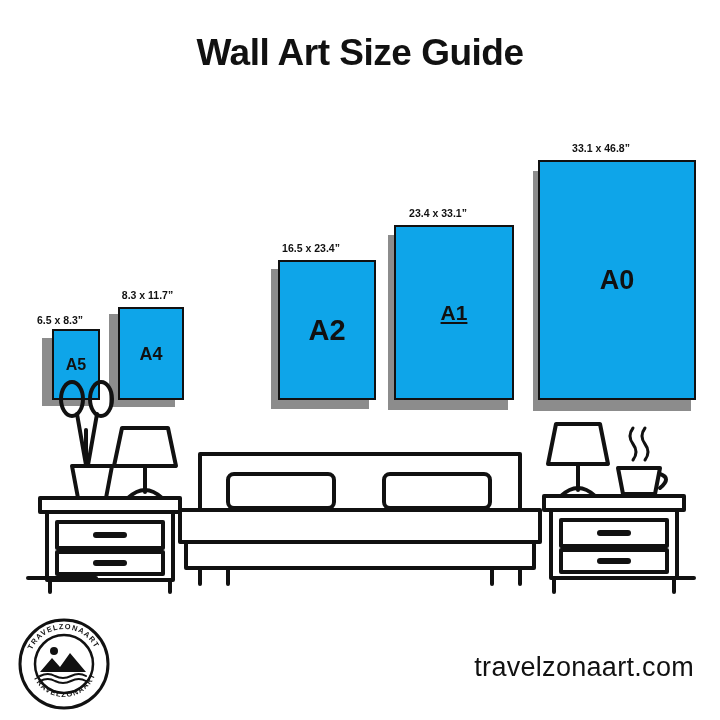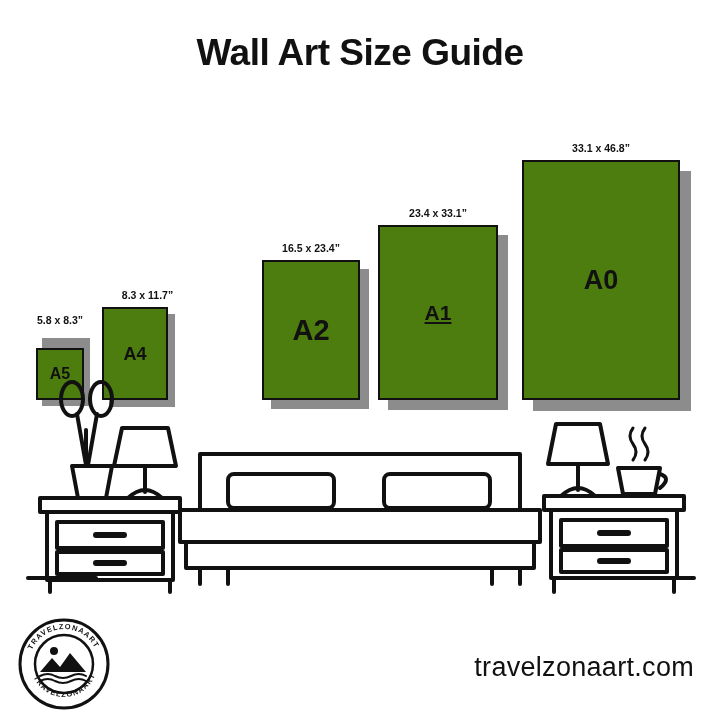--- a/index.html
+++ b/index.html
@@ -51,23 +51,23 @@
     left: 0;
     width: 100%;
     text-align: center;
     font-size: 10.5px;
     font-weight: bold;
     color: #111111;
     white-space: nowrap;
   }
   .frame-box {
     position: absolute;
-    left: 0;
+    left: 16px;
     bottom: 0;
-    background: #4d7c0f;
+    background: #0ea5e9;
     border: 2.5px solid #111111;
     box-sizing: border-box;
     display: flex;
     align-items: center;
     justify-content: center;
   }
   .frame-shadow {
     position: absolute;
     background: #8c8c8c;
     z-index: -1;
@@ -114,23 +114,23 @@
 </head>
 <body>
 
 <div id="root">
 
   <div class="title">Wall Art Size Guide</div>
 
   <div class="frames">
 
     <div class="frame-wrap" style="left:36px; width:48px; height:68px;">
-      <div class="frame-dim" style="bottom:74px;">5.8 x 8.3”</div>
+      <div class="frame-dim" style="bottom:74px;">6.5 x 8.3”</div>
       <div class="frame-shadow" style="left:6px; top:6px; width:48px; height:68px;"></div>
-      <div class="frame-box" style="width:48px; height:52px;">
+      <div class="frame-box" style="width:48px; height:71px;">
         <span class="frame-label" style="font-size:16px;">A5</span>
       </div>
     </div>
 
     <div class="frame-wrap" style="left:102px; width:66px; height:93px;padding-left:25px;">
       <div class="frame-dim" style="bottom:99px;">8.3 x 11.7”</div>
       <div class="frame-shadow" style="left:7px; top:7px; width:66px; height:93px;"></div>
       <div class="frame-box" style="width:66px; height:93px;">
         <span class="frame-label" style="font-size:18px;">A4</span>
       </div>

